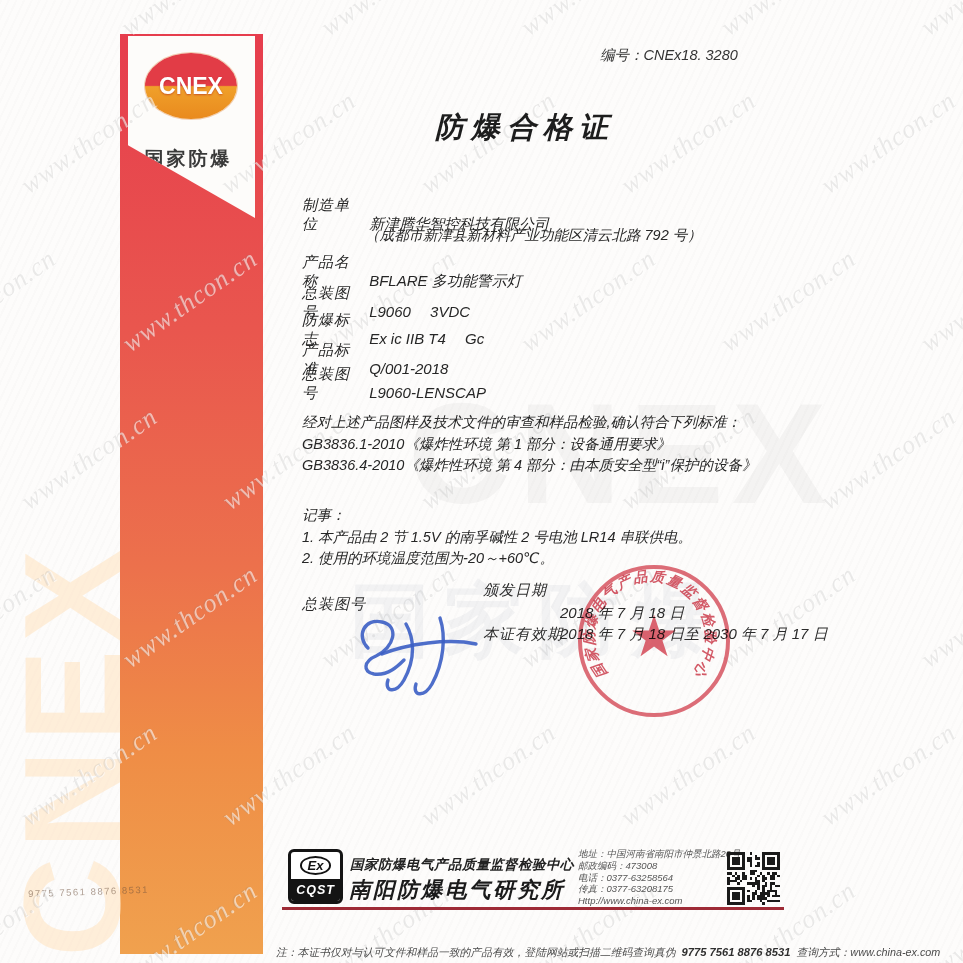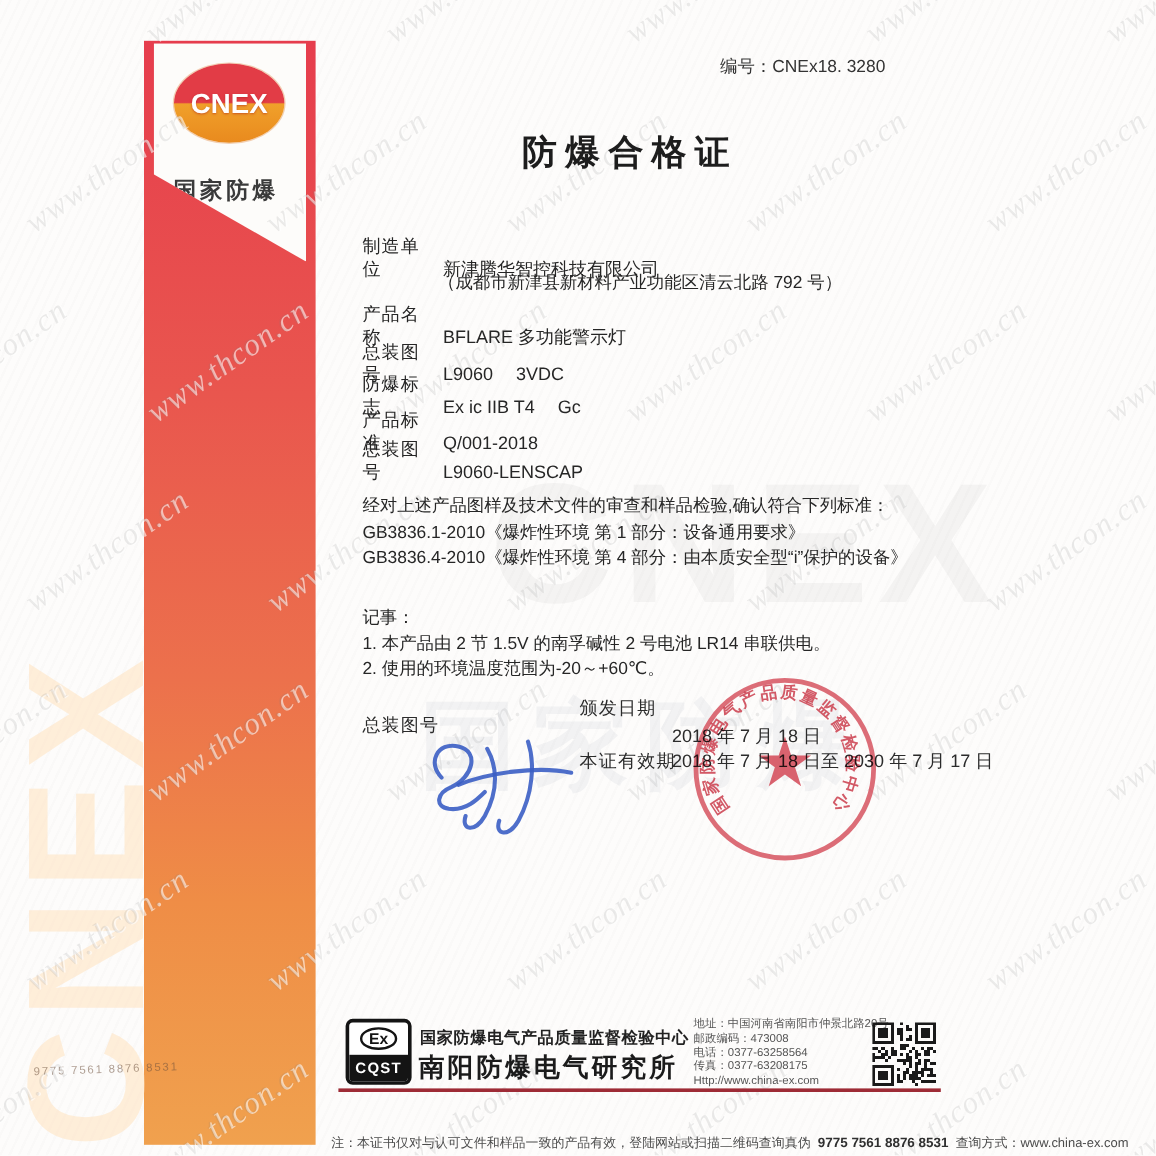--- a/index.html
+++ b/index.html
@@ -62,21 +62,21 @@
   .ghost-cnex{
     position:absolute;left:408px;top:372px;z-index:2;pointer-events:none;
     font-size:142px;font-weight:bold;letter-spacing:8px;color:rgba(165,165,165,.10);
   }
   .ghost-cn{
     position:absolute;left:350px;top:568px;z-index:2;pointer-events:none;
     font-size:80px;font-weight:bold;letter-spacing:14px;color:rgba(148,156,175,.10);
   }
 
   
-  .content{position:absolute;inset:0;z-index:3;}
+  .content{position:absolute;inset:0;z-index:3;font-style:italic;}
   .abs{position:absolute;}
   .cert-no{left:600px;top:46px;font-size:14.5px;color:#333;}
   .title{
     left:435px;top:108px;font-size:29px;font-weight:bold;letter-spacing:7px;color:#1d1d1d;
   }
   .frow{left:302px;font-size:15px;color:#262626;}
   .flabel{display:inline-block;width:63px;letter-spacing:1px;}
   .fvalue{white-space:nowrap;}
   .fvalue2{margin-left:15px;}
   .fextra{left:365px;font-size:14.5px;color:#262626;}

